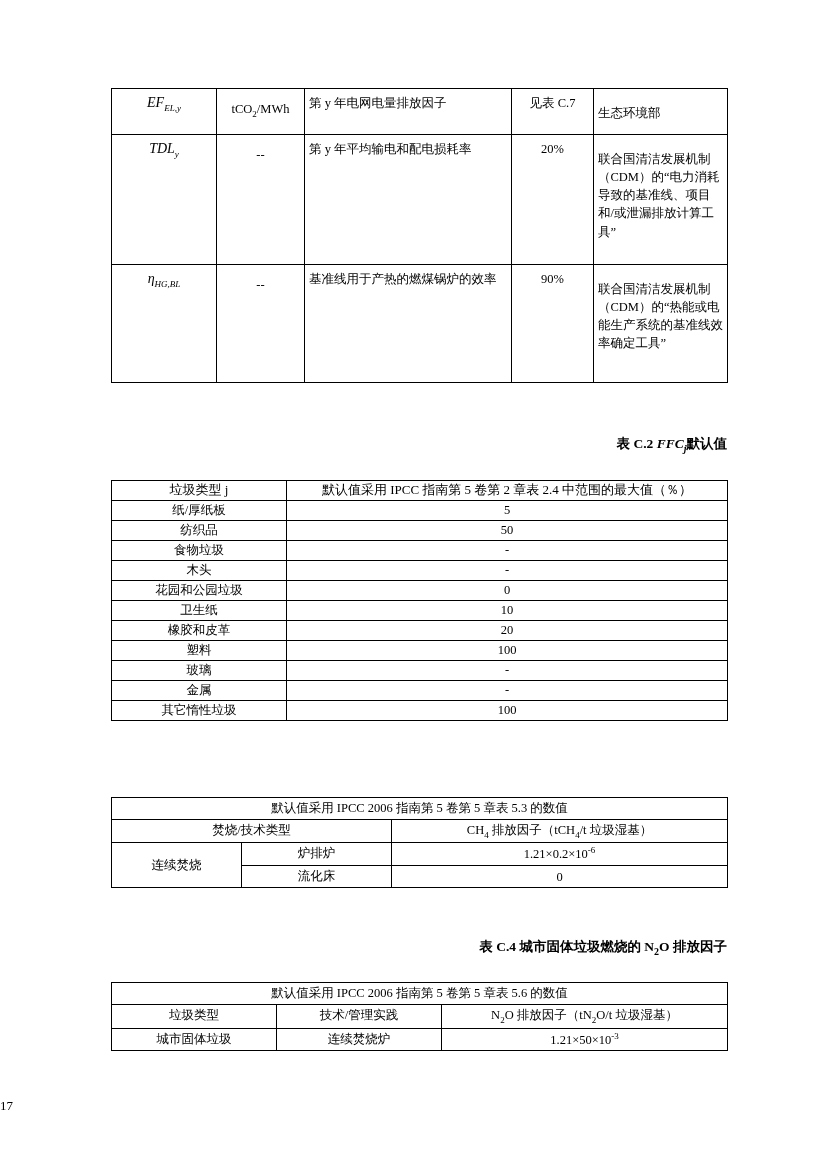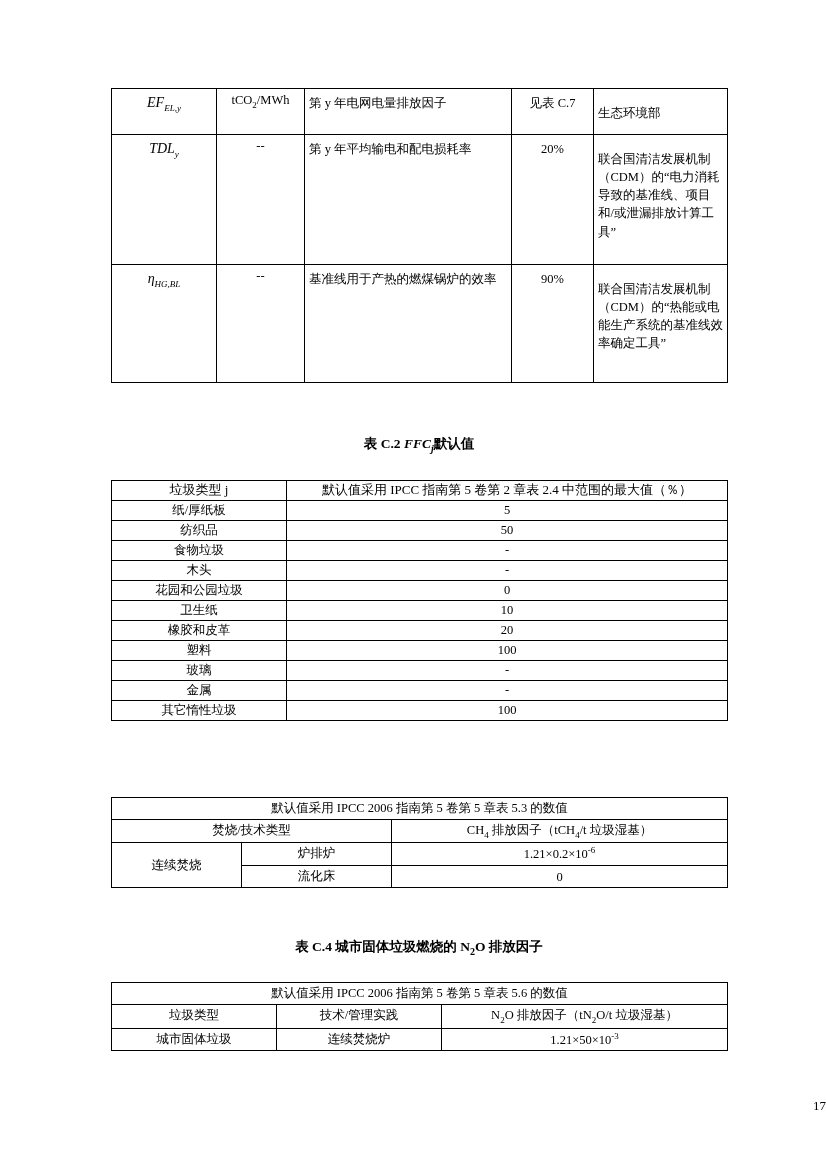--- a/index.html
+++ b/index.html
@@ -46,32 +46,32 @@
   .tbl-cont .sym {
     text-align: center;
     font-style: italic;
     font-size: 14px;
     padding-top: 4px;
   }
   .tbl-cont .sym sub {
     font-size: 9px;
     font-style: italic;
   }
-  .tbl-cont .unit { text-align: center; padding-top: 2px;}
+  .tbl-cont .unit { text-align: center; padding-top: 11px;}
   .tbl-cont .val  { text-align: center; padding-top: 5px;}
   .tbl-cont .desc { padding-top: 5px; }
   .tbl-cont .src  { padding-top: 15px; }
 
   .rowtall-1 td { height: 28px; }
   .rowtall-2 td { height: 112px; }
   .rowtall-3 td { height: 100px; }
 
   
   .caption {
-    text-align: center;
+    text-align: right;
     font-weight: bold;
     font-size: 13.5px;
     margin: 0;
   }
   .caption .it {
     font-style: italic;
     font-weight: bold;
     font-family: "Liberation Serif", serif;
   }
   .caption sub { font-size: 10px; }
@@ -101,21 +101,21 @@
   .spacer-3 { height: 50px; }
   .spacer-4 { height: 26px; }
   .spacer-5 { height: 50px; }
   .spacer-6 { height: 26px; }
 
   .pagenum {
     position: absolute;
     left: 0;
     right: 0;
     top: 1098px;
-    text-align: right;
+    text-align: left;
     font-size: 13px;
   }
 </style>
 </head>
 <body>
 
 <div class="page">
   <div class="content">
 
     <table class="tbl-cont">

